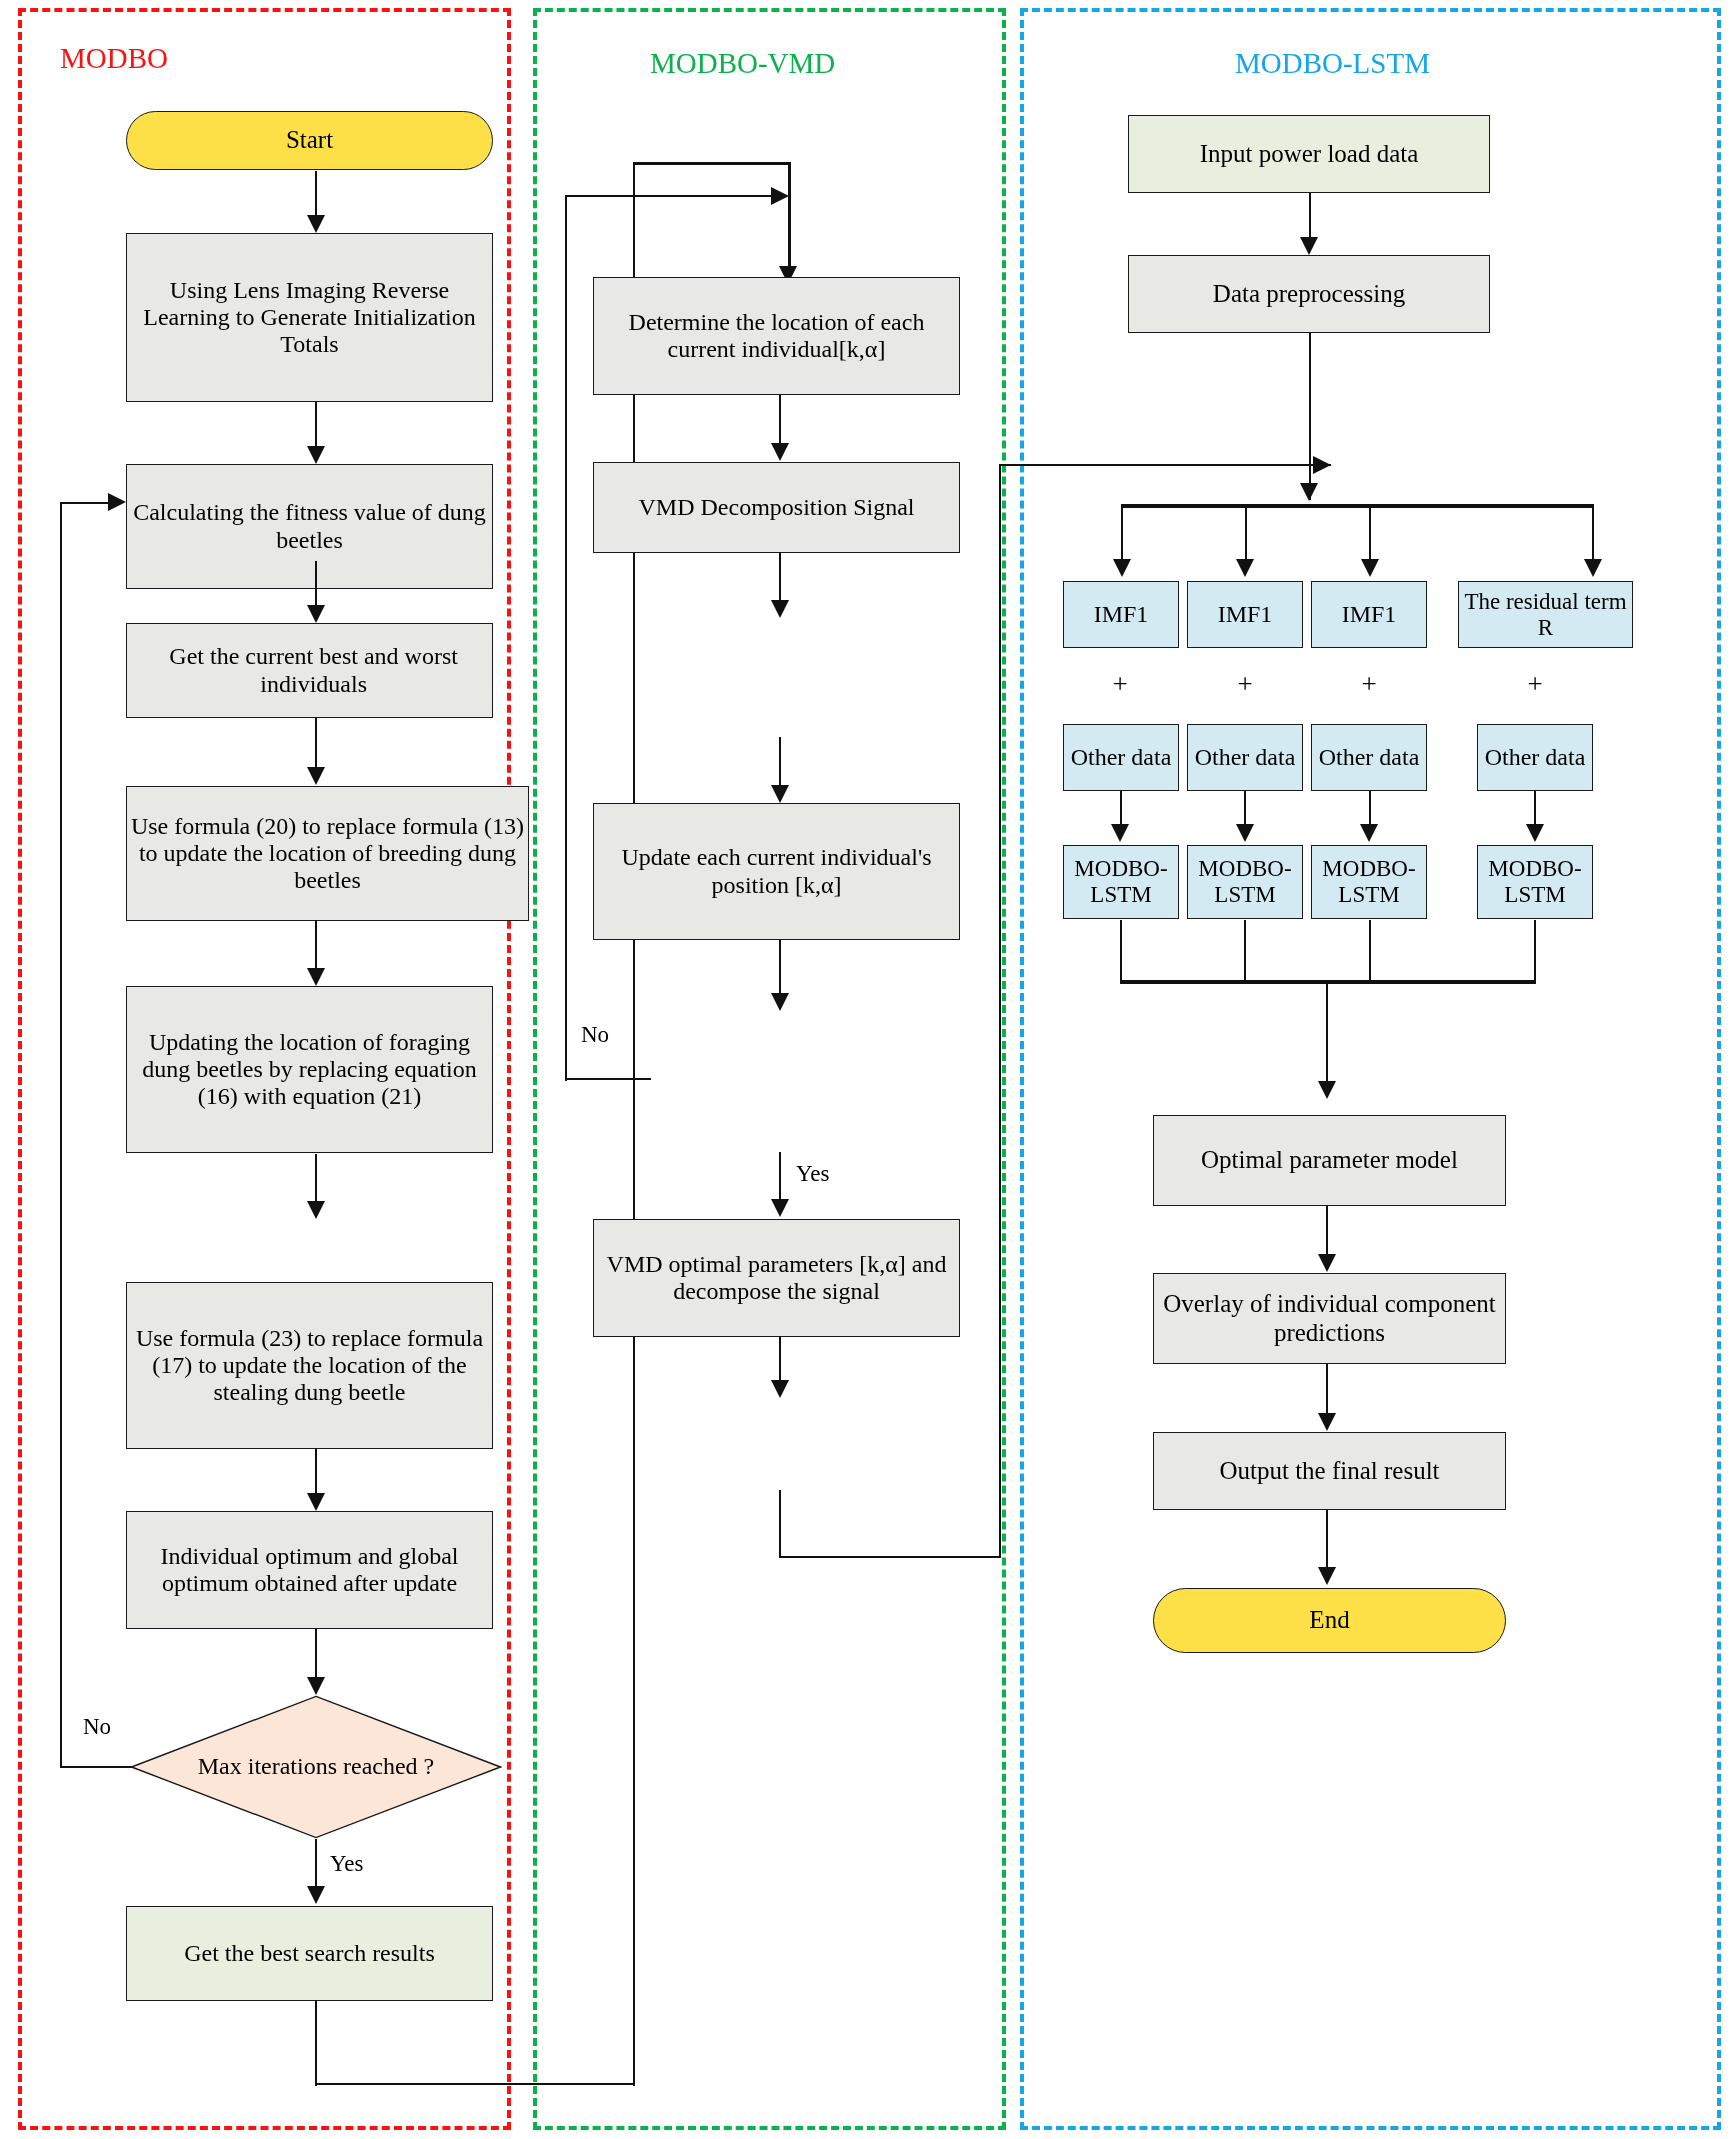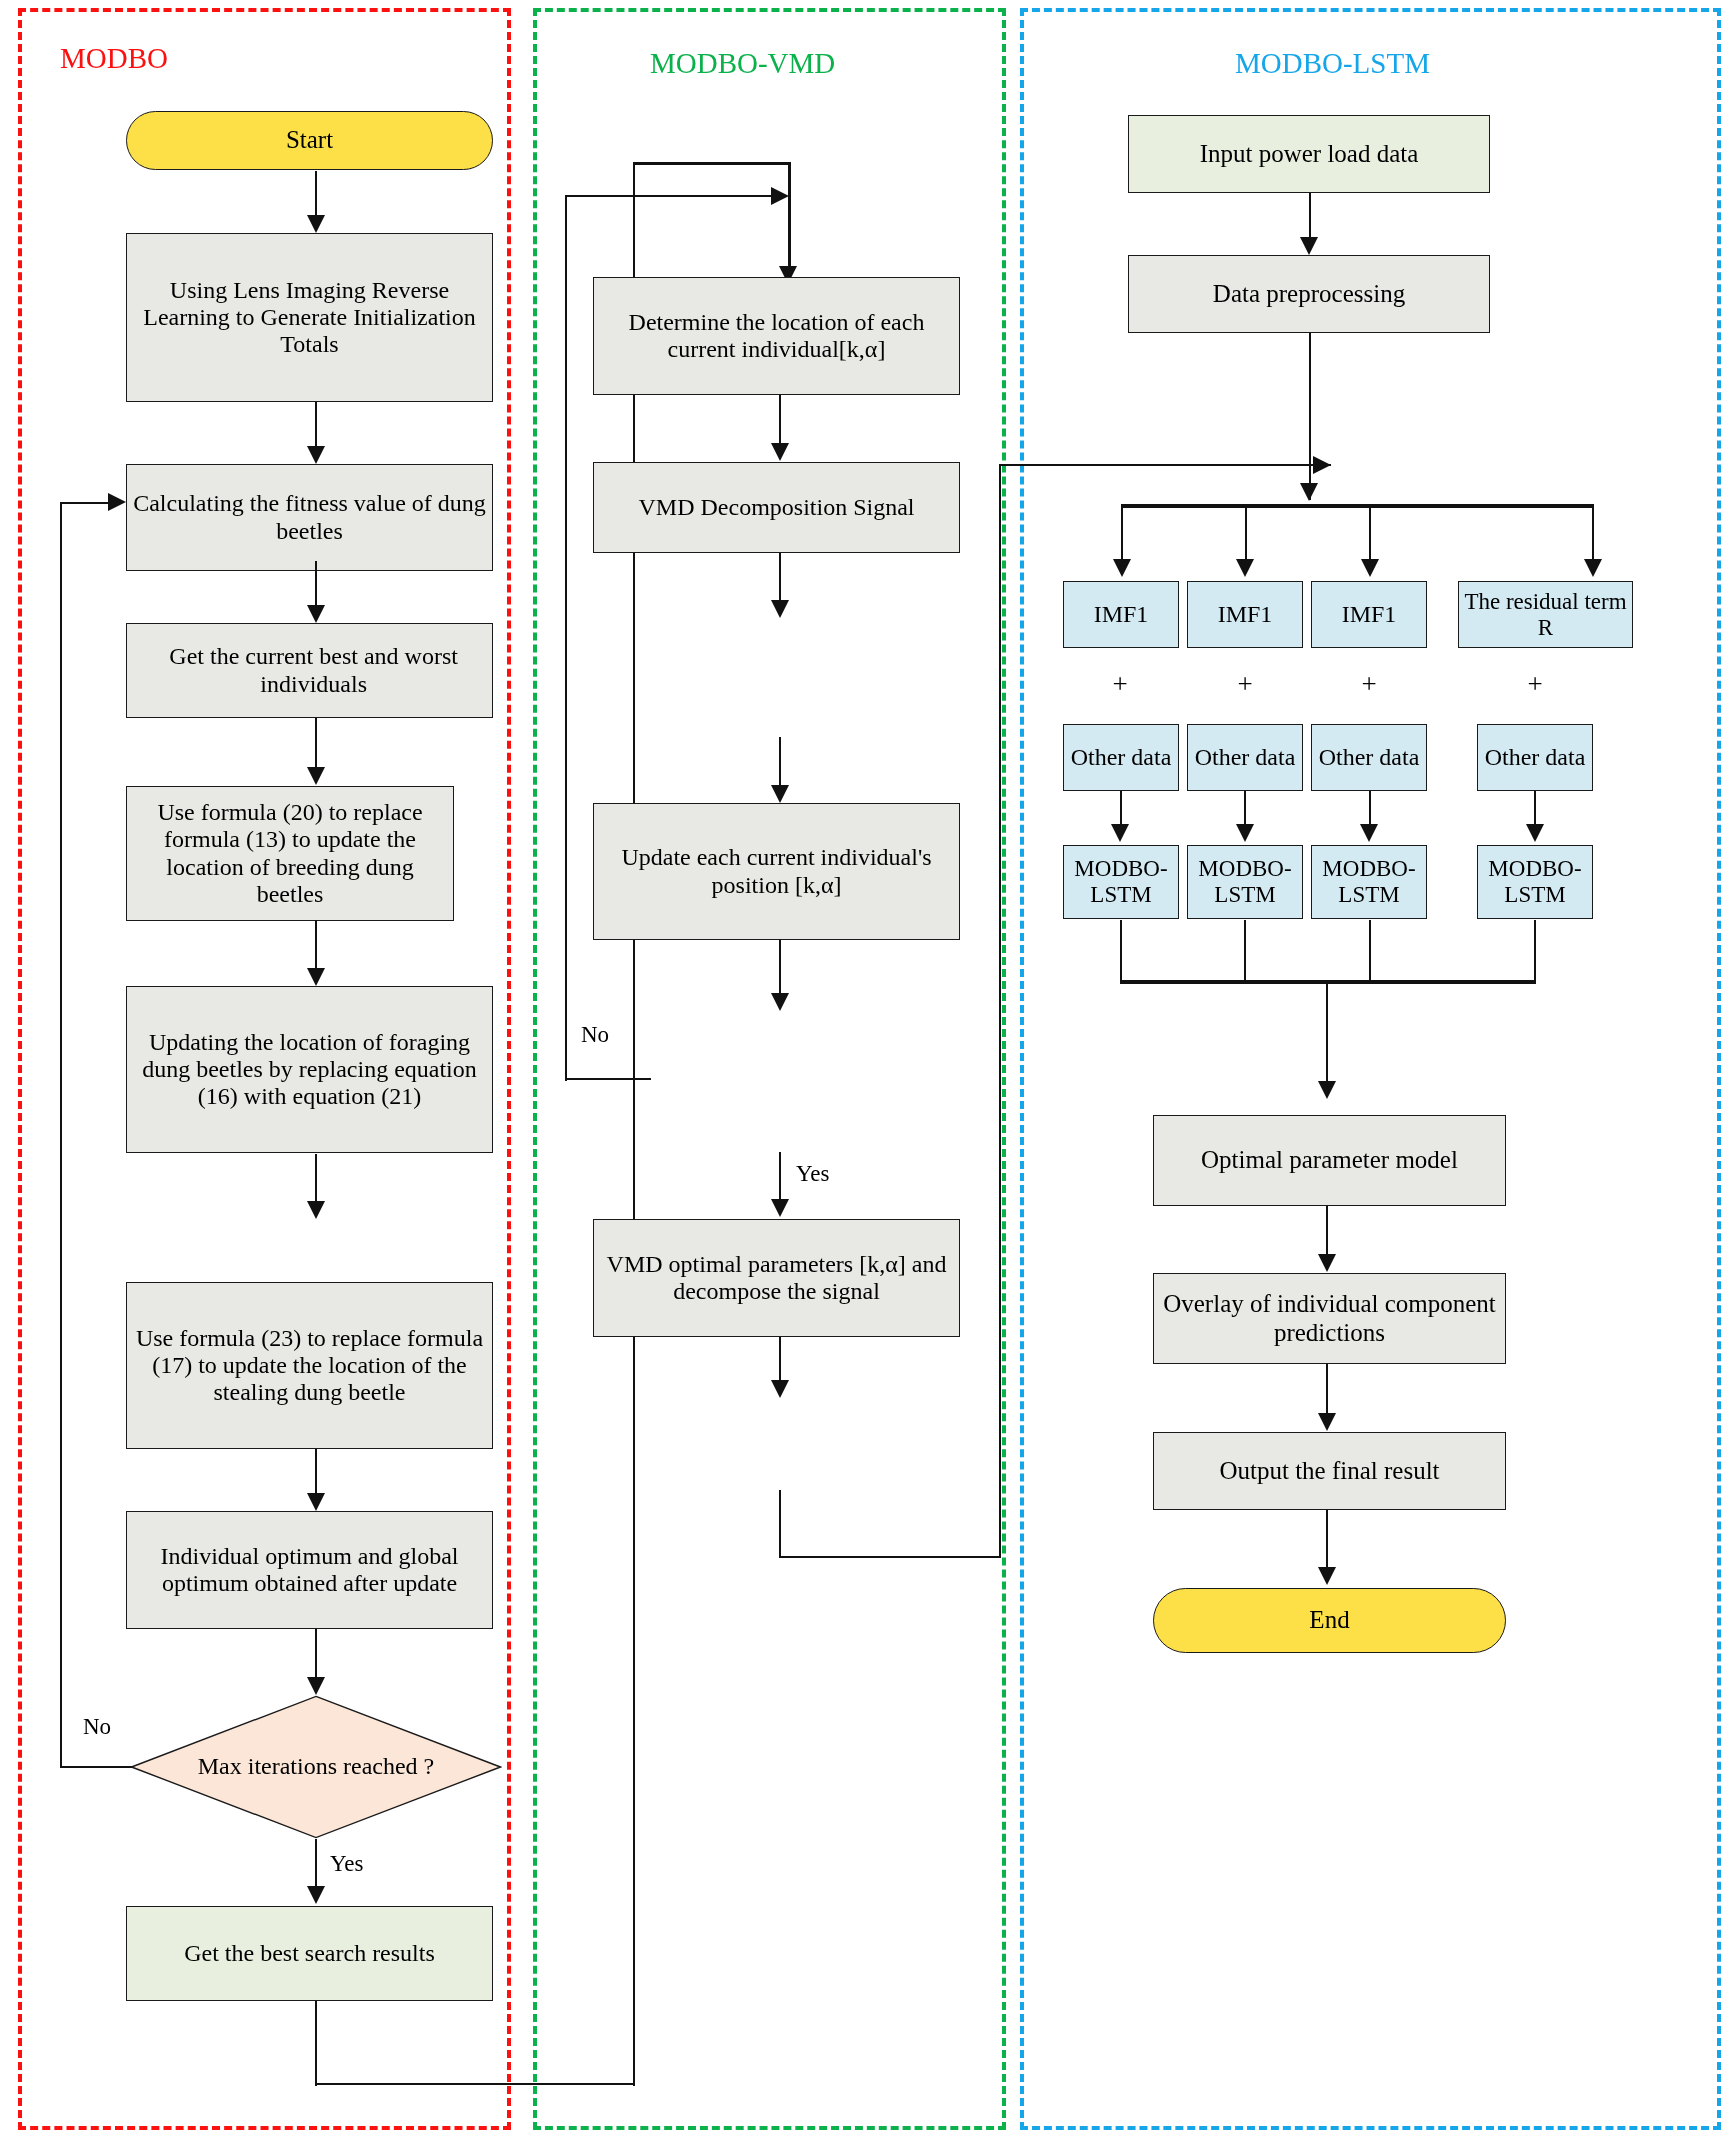--- a/index.html
+++ b/index.html
@@ -65,33 +65,33 @@
   </div>
   <div class="ln lnv" style="left:315px;top:171px;width:2.3px;height:46px;"></div>
   <div class="arw arw-d" style="left:307px;top:215px;"></div>
 
   <div class="node gray" style="left:126px;top:233px;width:367px;height:169px;font-size:24px;">
     <span>Using Lens Imaging Reverse Learning to Generate Initialization Totals</span>
   </div>
   <div class="ln lnv" style="left:315px;top:402px;width:2.3px;height:46px;"></div>
   <div class="arw arw-d" style="left:307px;top:446px;"></div>
 
-  <div class="node gray" style="left:126px;top:464px;width:367px;height:107px;font-size:24px;">
+  <div class="node gray" style="left:126px;top:464px;width:367px;height:125px;font-size:24px;">
     <span>Calculating the fitness value of dung beetles</span>
   </div>
   <div class="ln lnv" style="left:315px;top:561px;width:2.3px;height:46px;"></div>
   <div class="arw arw-d" style="left:307px;top:605px;"></div>
 
   <div class="node gray" style="left:126px;top:623px;width:367px;height:95px;font-size:24px;padding-left:12px;">
     <span>Get the current best and worst individuals</span>
   </div>
   <div class="ln lnv" style="left:315px;top:718px;width:2.3px;height:52px;"></div>
   <div class="arw arw-d" style="left:307px;top:767px;"></div>
 
-  <div class="node gray" style="left:126px;top:786px;width:328px;height:135px;font-size:24px;">
+  <div class="node gray" style="left:126px;top:786px;width:403px;height:135px;font-size:24px;">
     <span>Use formula (20) to replace formula (13) to update the location of breeding dung beetles</span>
   </div>
   <div class="ln lnv" style="left:315px;top:920px;width:2.3px;height:50px;"></div>
   <div class="arw arw-d" style="left:307px;top:968px;"></div>
 
   <div class="node gray" style="left:126px;top:986px;width:367px;height:167px;font-size:24px;">
     <span>Updating the location of foraging dung beetles by replacing equation (16) with equation (21)</span>
   </div>
   <div class="ln lnv" style="left:315px;top:1154px;width:2.3px;height:50px;"></div>
   <div class="arw arw-d" style="left:307px;top:1201px;"></div>

